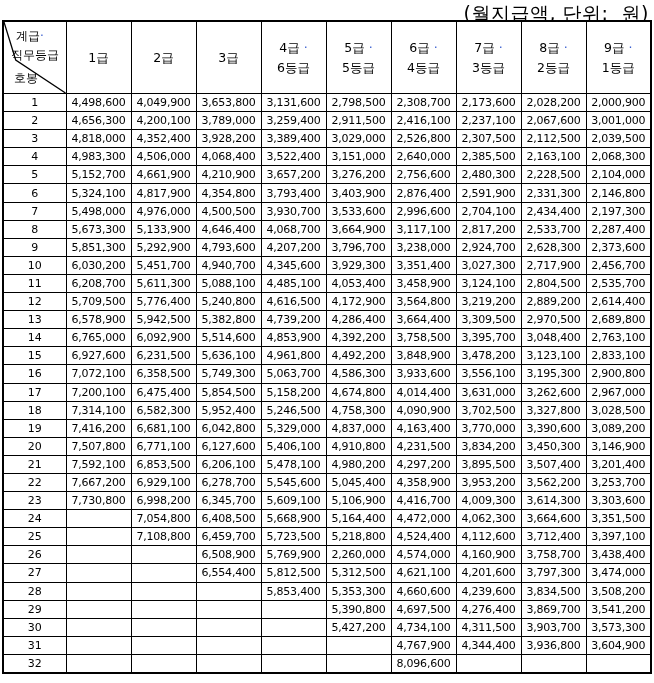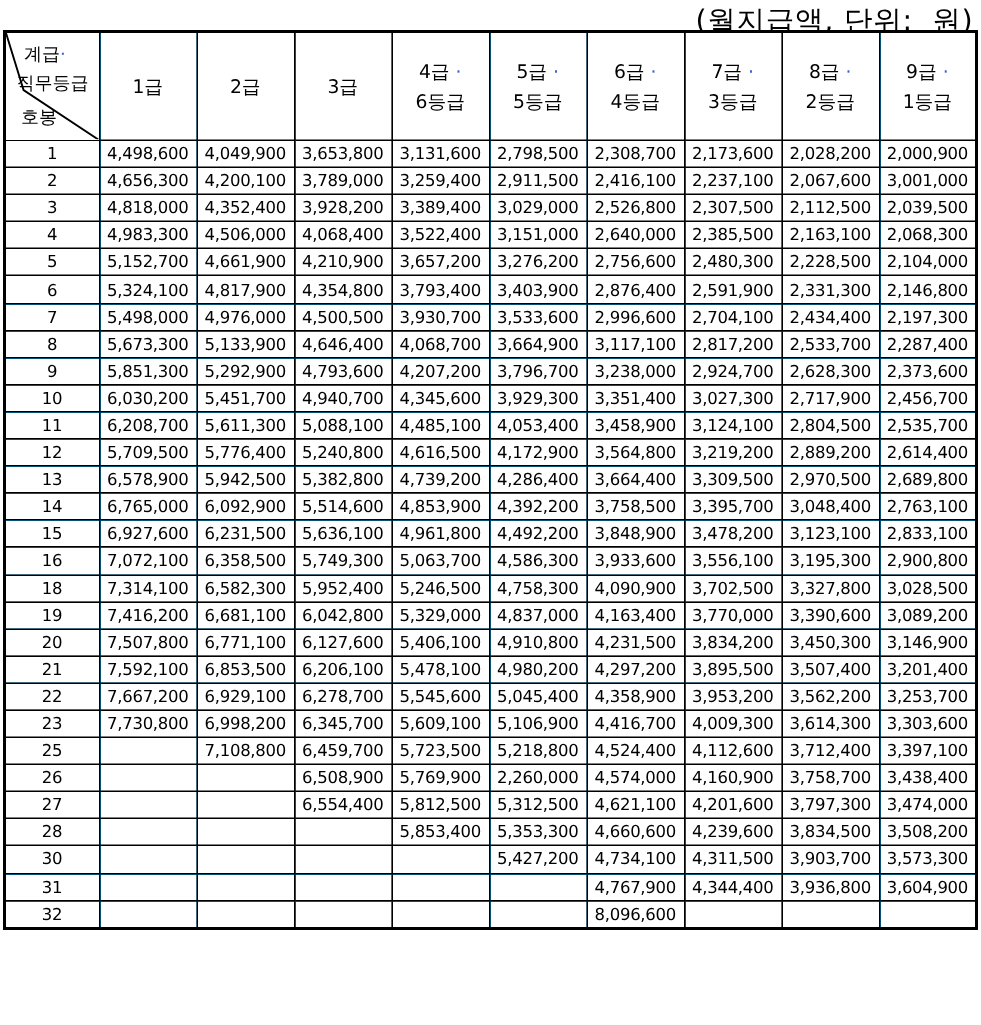--- a/index.html
+++ b/index.html
@@ -286,20 +286,32 @@
         <td>6,358,500</td>
         <td>5,749,300</td>
         <td>5,063,700</td>
         <td>4,586,300</td>
         <td>3,933,600</td>
         <td>3,556,100</td>
         <td>3,195,300</td>
         <td>2,900,800</td>
       </tr>
       <tr>
+        <td class="step">17</td>
+        <td>7,200,100</td>
+        <td>6,475,400</td>
+        <td>5,854,500</td>
+        <td>5,158,200</td>
+        <td>4,674,800</td>
+        <td>4,014,400</td>
+        <td>3,631,000</td>
+        <td>3,262,600</td>
+        <td>2,967,000</td>
+      </tr>
+      <tr>
         <td class="step">18</td>
         <td>7,314,100</td>
         <td>6,582,300</td>
         <td>5,952,400</td>
         <td>5,246,500</td>
         <td>4,758,300</td>
         <td>4,090,900</td>
         <td>3,702,500</td>
         <td>3,327,800</td>
         <td>3,028,500</td>
@@ -358,20 +370,32 @@
         <td>6,998,200</td>
         <td>6,345,700</td>
         <td>5,609,100</td>
         <td>5,106,900</td>
         <td>4,416,700</td>
         <td>4,009,300</td>
         <td>3,614,300</td>
         <td>3,303,600</td>
       </tr>
       <tr>
+        <td class="step">24</td>
+        <td></td>
+        <td>7,054,800</td>
+        <td>6,408,500</td>
+        <td>5,668,900</td>
+        <td>5,164,400</td>
+        <td>4,472,000</td>
+        <td>4,062,300</td>
+        <td>3,664,600</td>
+        <td>3,351,500</td>
+      </tr>
+      <tr>
         <td class="step">25</td>
         <td></td>
         <td>7,108,800</td>
         <td>6,459,700</td>
         <td>5,723,500</td>
         <td>5,218,800</td>
         <td>4,524,400</td>
         <td>4,112,600</td>
         <td>3,712,400</td>
         <td>3,397,100</td>
@@ -406,20 +430,32 @@
         <td></td>
         <td></td>
         <td>5,853,400</td>
         <td>5,353,300</td>
         <td>4,660,600</td>
         <td>4,239,600</td>
         <td>3,834,500</td>
         <td>3,508,200</td>
       </tr>
       <tr>
+        <td class="step">29</td>
+        <td></td>
+        <td></td>
+        <td></td>
+        <td></td>
+        <td>5,390,800</td>
+        <td>4,697,500</td>
+        <td>4,276,400</td>
+        <td>3,869,700</td>
+        <td>3,541,200</td>
+      </tr>
+      <tr>
         <td class="step">30</td>
         <td></td>
         <td></td>
         <td></td>
         <td></td>
         <td>5,427,200</td>
         <td>4,734,100</td>
         <td>4,311,500</td>
         <td>3,903,700</td>
         <td>3,573,300</td>

